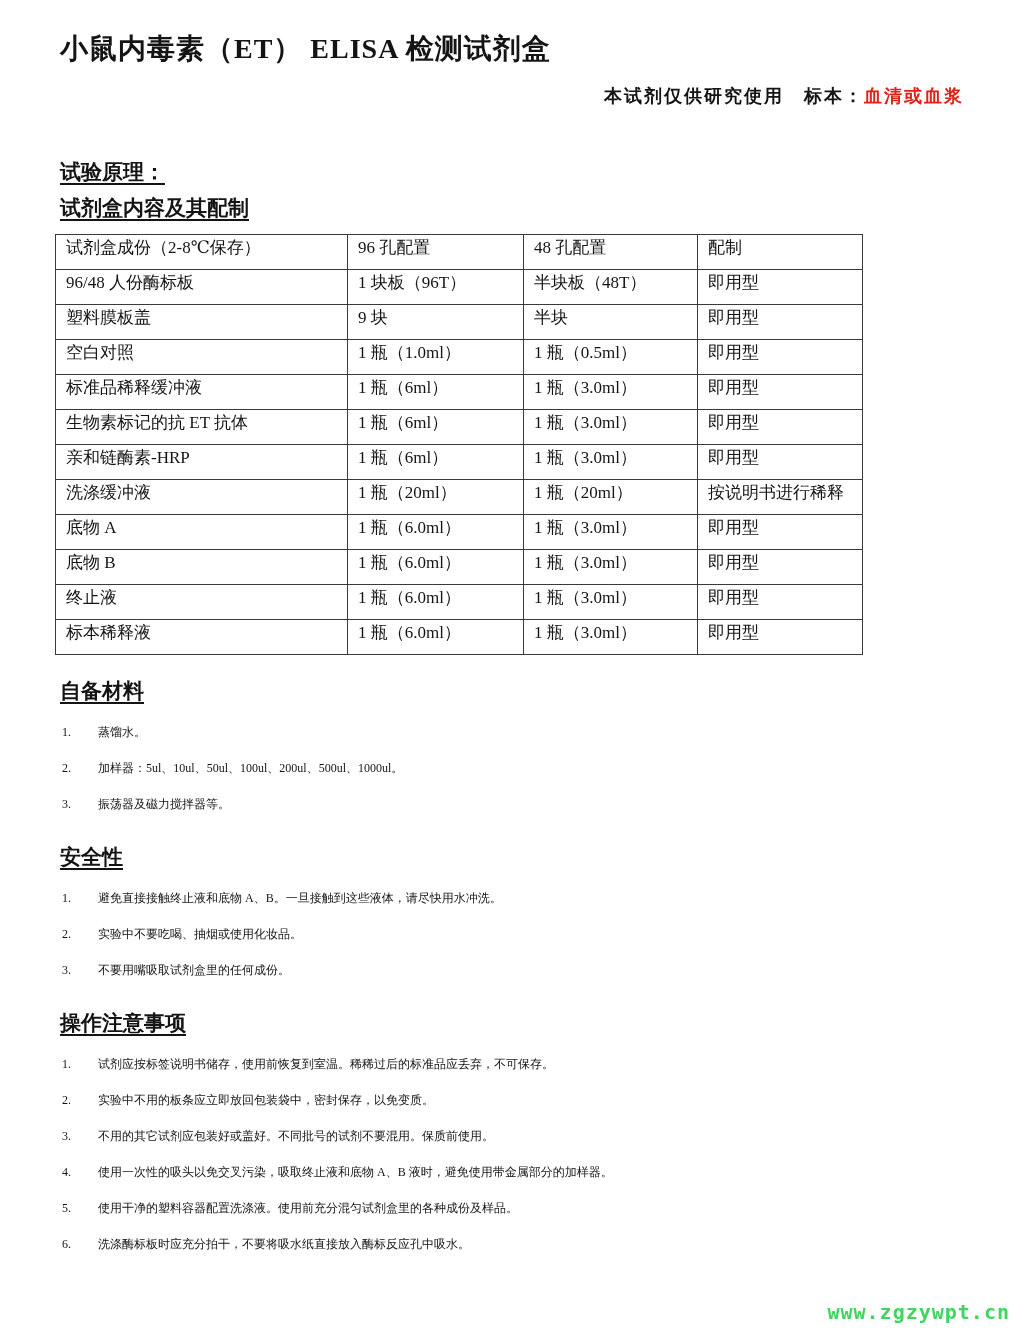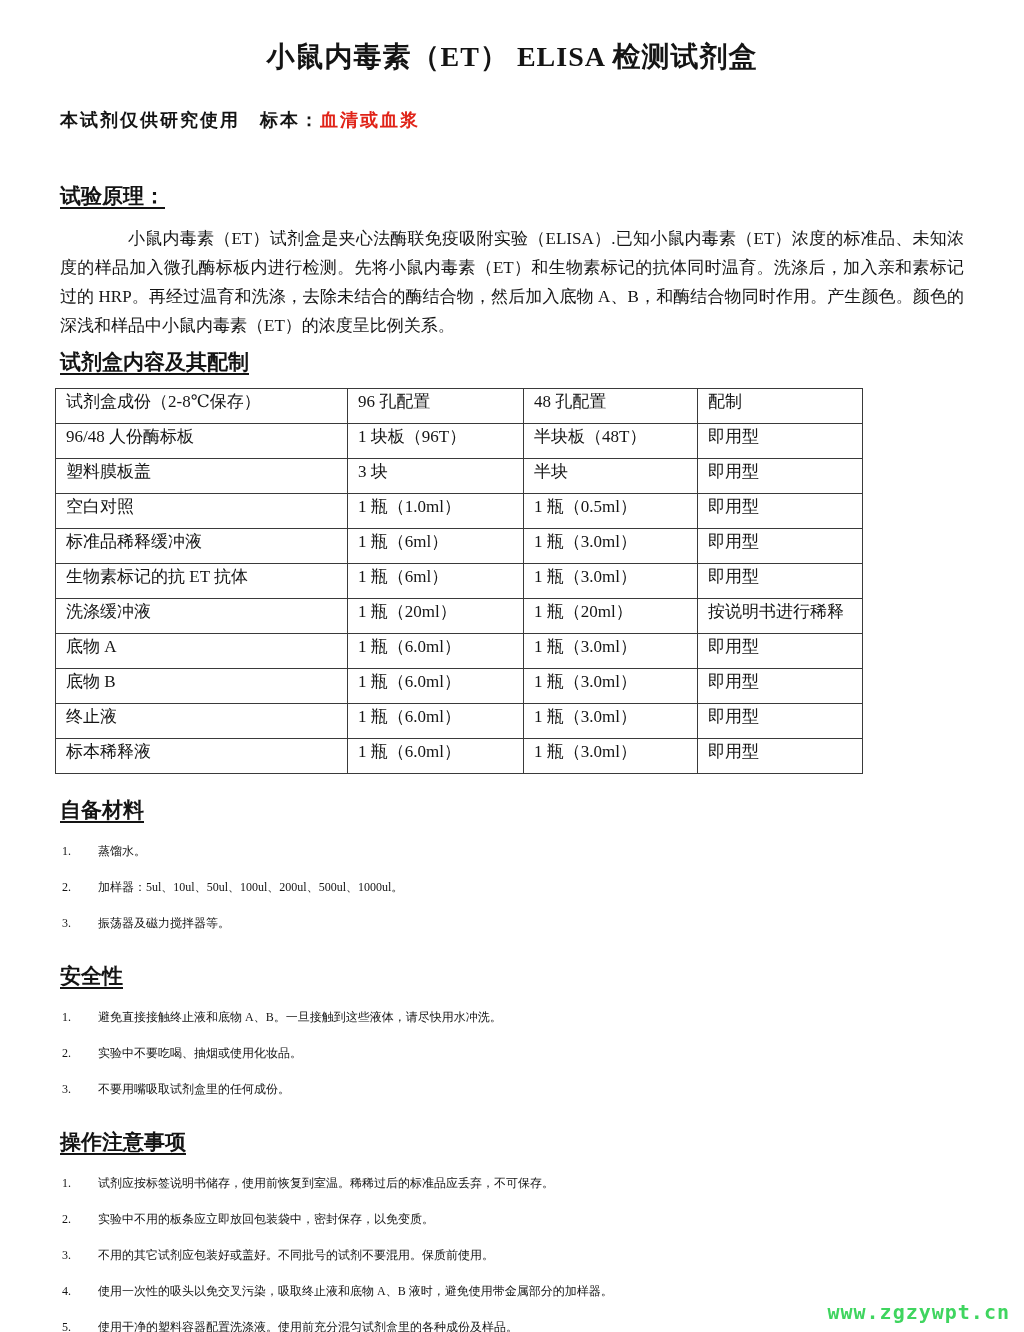--- a/index.html
+++ b/index.html
@@ -10,32 +10,32 @@
     overflow: hidden;
     font-family: "Liberation Serif", "DejaVu Serif", serif;
     color: #141414;
   }
   .page {
     width: 100%; height: 100%;
     padding: 16px 60px 0 60px;
     position: relative;
   }
   .doc-title {
-    text-align: center;
+    text-align: left;
     font-size: 28px;
     font-weight: bold;
     letter-spacing: 1px;
-    margin-top: 22px;
+    margin-top: 14px;
   }
   .doc-subtitle {
-    text-align: left;
+    text-align: right;
     font-size: 18px;
     font-weight: bold;
     letter-spacing: 2px;
-    margin-top: 32px;
+    margin-top: 16px;
     font-family: "Liberation Sans", "DejaVu Sans", sans-serif;
   }
   .doc-subtitle .red { color: #e02318; }
   .section-heading {
     font-size: 21px;
     font-weight: bold;
     text-decoration: underline;
     text-underline-offset: 4px;
     text-decoration-thickness: 2px;
   }
@@ -105,21 +105,20 @@
 
 <div class="page">
 
   <div class="doc-title">小鼠内毒素（ET） ELISA 检测试剂盒</div>
 
   <div class="doc-subtitle">
     <span>本试剂仅供研究使用　标本：</span><span class="red">血清或血浆</span>
   </div>
 
   <div class="section-heading h-principle">试验原理：</div>
-  <div class="para">小鼠内毒素（ET）试剂盒是夹心法酶联免疫吸附实验（ELISA）.已知小鼠内毒素（ET）浓度的标准品、未知浓度的样品加入微孔酶标板内进行检测。先将小鼠内毒素（ET）和生物素标记的抗体同时温育。洗涤后，加入亲和素标记过的 HRP。再经过温育和洗涤，去除未结合的酶结合物，然后加入底物 A、B，和酶结合物同时作用。产生颜色。颜色的深浅和样品中小鼠内毒素（ET）的浓度呈比例关系。</div>
 
   <div class="section-heading h-contents">试剂盒内容及其配制</div>
 
   <table class="kit-table">
     <colgroup>
         <col class="c0">
         <col class="c1">
         <col class="c2">
         <col class="c3">
       </colgroup>
@@ -131,38 +130,44 @@
         <td>配制</td>
       </tr>
       <tr>
         <td>96/48 人份酶标板</td>
         <td>1 块板（96T）</td>
         <td>半块板（48T）</td>
         <td>即用型</td>
       </tr>
       <tr>
         <td>塑料膜板盖</td>
-        <td>3 块</td>
+        <td>9 块</td>
         <td>半块</td>
         <td>即用型</td>
       </tr>
       <tr>
         <td>空白对照</td>
         <td>1 瓶（1.0ml）</td>
         <td>1 瓶（0.5ml）</td>
         <td>即用型</td>
       </tr>
       <tr>
         <td>标准品稀释缓冲液</td>
         <td>1 瓶（6ml）</td>
         <td>1 瓶（3.0ml）</td>
         <td>即用型</td>
       </tr>
       <tr>
         <td>生物素标记的抗 ET 抗体</td>
+        <td>1 瓶（6ml）</td>
+        <td>1 瓶（3.0ml）</td>
+        <td>即用型</td>
+      </tr>
+      <tr>
+        <td>亲和链酶素-HRP</td>
         <td>1 瓶（6ml）</td>
         <td>1 瓶（3.0ml）</td>
         <td>即用型</td>
       </tr>
       <tr>
         <td>洗涤缓冲液</td>
         <td>1 瓶（20ml）</td>
         <td>1 瓶（20ml）</td>
         <td>按说明书进行稀释</td>
       </tr>

